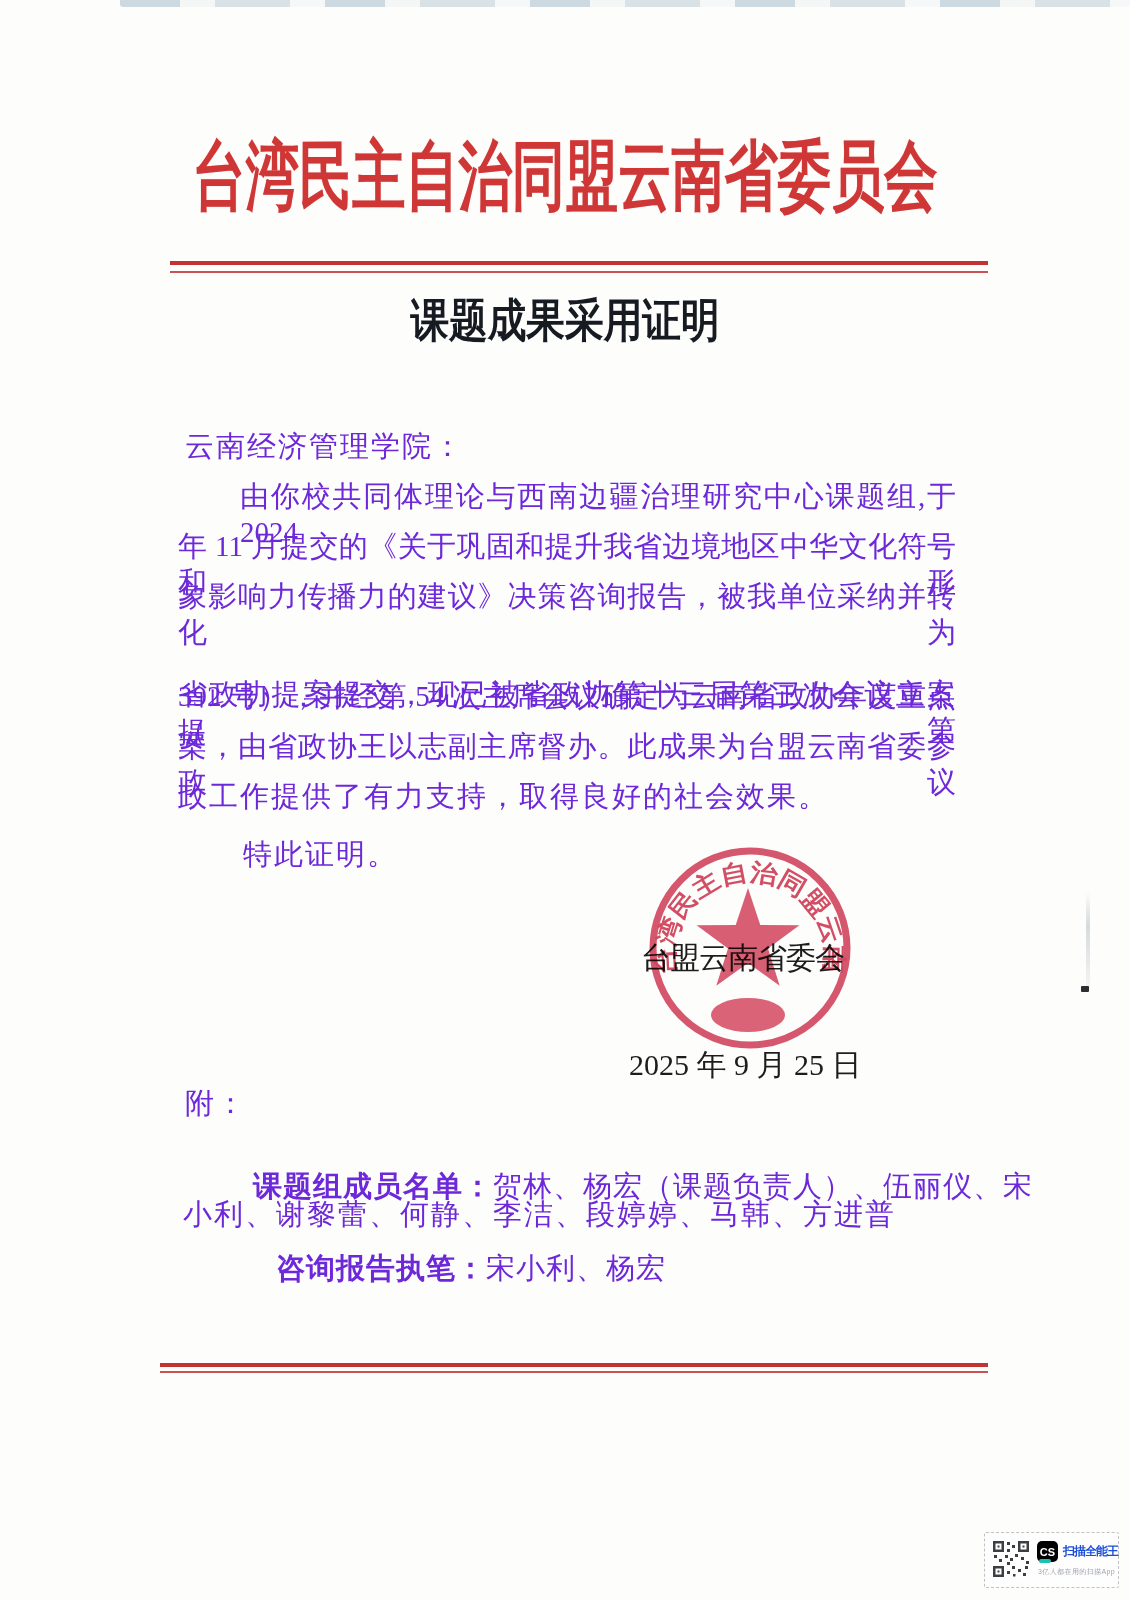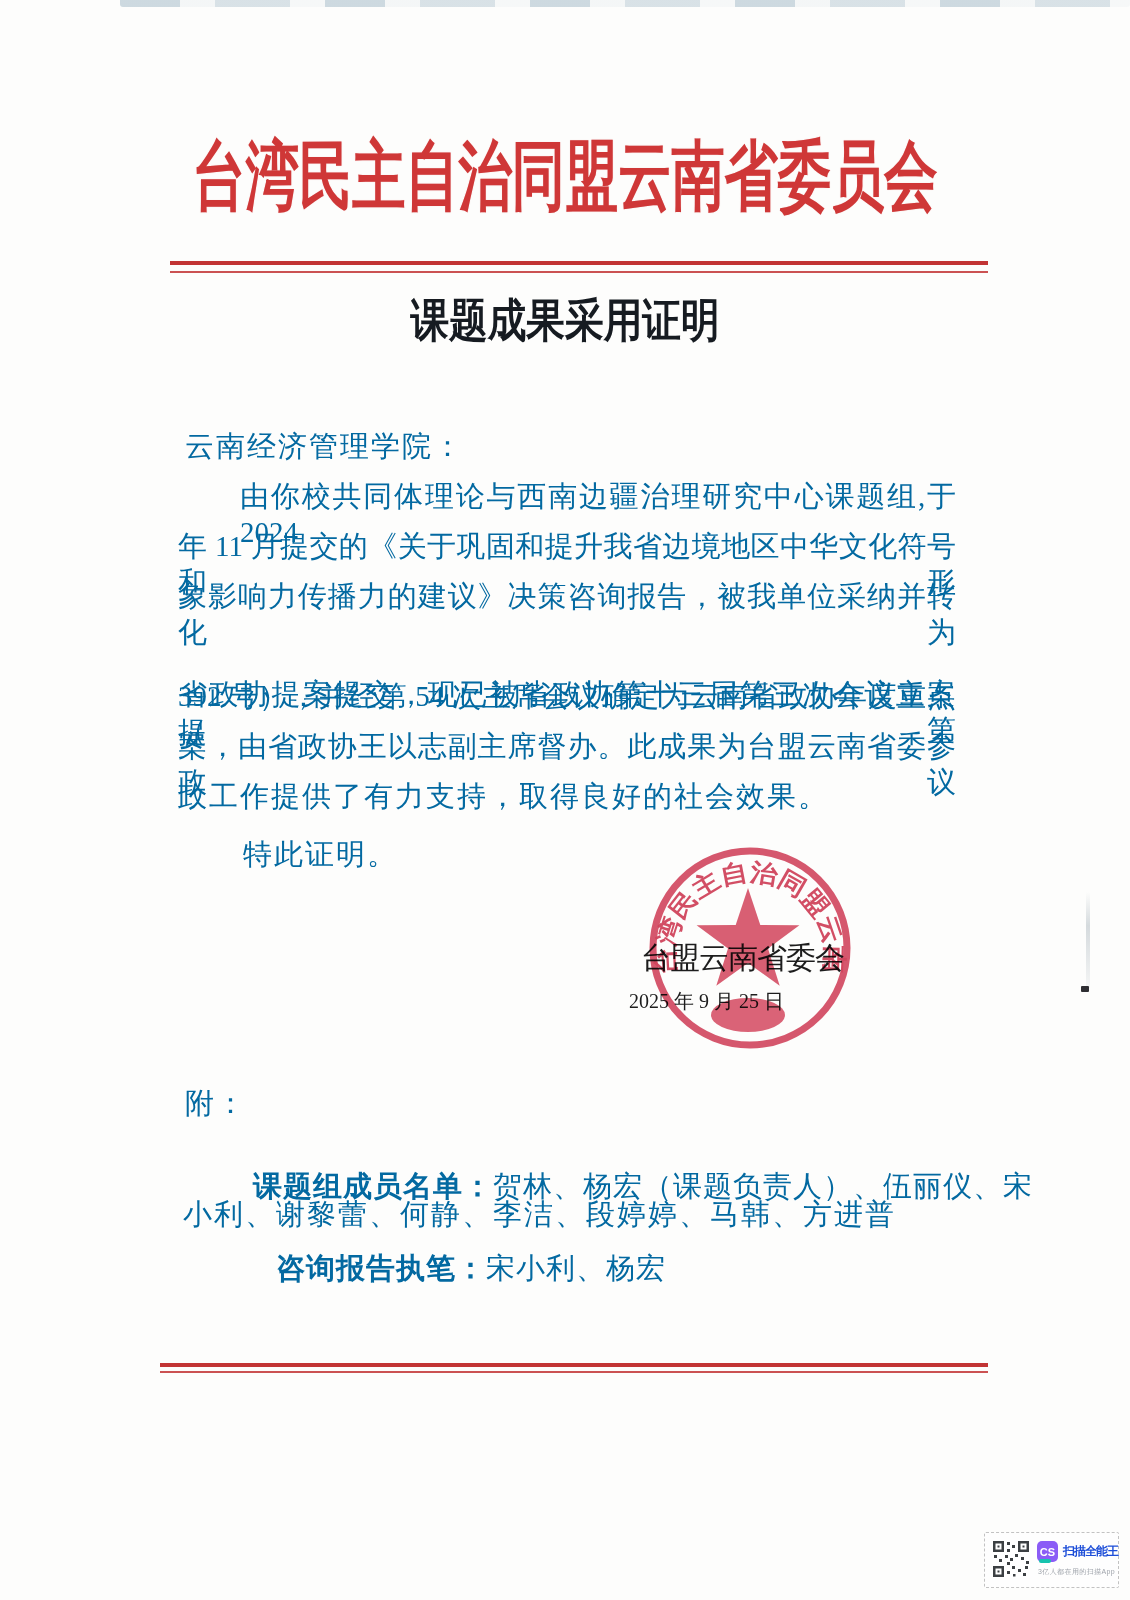--- a/index.html
+++ b/index.html
@@ -34,53 +34,53 @@
   .rule-top-thick{left:170px;top:261px;width:818px;height:4px;}
   .rule-top-thin{left:170px;top:271px;width:818px;height:2px;opacity:.85;}
   .rule-bottom-thick{left:160px;top:1363px;width:828px;height:4px;}
   .rule-bottom-thin{left:160px;top:1371px;width:828px;height:2px;opacity:.85;}
   .doc-title{
     left:0;top:290px;width:1130px;text-align:center;white-space:nowrap;
     font-size:46px;font-weight:bold;color:#161b21;
     transform:scaleX(.84);transform-origin:50% 50%;
   }
   
-  .bt{font-size:29px;line-height:36px;color:#0369a1;white-space:nowrap;}
+  .bt{font-size:29px;line-height:36px;color:#6d28d9;white-space:nowrap;}
   .salutation{left:185px;top:428px;letter-spacing:2px;}
   .jline{white-space:normal;text-align:justify;text-align-last:justify;}
   .p0{left:240px;top:478px;width:716px;}
   .p1{left:178px;top:528px;width:778px;}
   .p2{left:178px;top:578px;width:778px;}
   .p3{left:178px;top:628px;width:778px;margin-top:48px;}
   .p4{left:178px;top:678px;width:778px;}
   .p5{left:178px;top:728px;width:778px;}
   .p6{left:178px;top:778px;letter-spacing:2px;text-align:center;}
   .closing{left:243px;top:836px;letter-spacing:2px;}
   
   .sig-org{left:641px;top:938px;font-size:30px;letter-spacing:-1px;white-space:nowrap;color:#1d1d1d;z-index:2;}
-  .sig-date{left:629px;top:988px;font-size:20px;letter-spacing:0;white-space:nowrap;color:#1d1d1d;z-index:2;}
+  .sig-date{left:629px;top:1045px;font-size:30px;letter-spacing:0;white-space:nowrap;color:#1d1d1d;z-index:2;}
   .seal{left:636px;top:834px;width:228px;height:228px;z-index:3;mix-blend-mode:multiply;opacity:.92;}
   
   .att-heading{left:185px;top:1085px;letter-spacing:2px;}
   .att-line{white-space:nowrap;}
   .att1{left:253px;top:1140px;margin-top:28px;}
   .att2{left:183px;top:1196px;letter-spacing:2px;}
   .att3{left:276px;top:1250px;}
   .blabel{font-weight:bold;letter-spacing:1px;}
   .att-rest{letter-spacing:1px;}
   
   .wm{
     left:984px;top:1532px;width:133px;height:54px;
     border:1px dashed #c2c2c2;border-radius:2px;background:rgba(255,255,255,.6);
     font-family:"Liberation Sans","DejaVu Sans",sans-serif;
   }
   .wm-qr{position:absolute;left:7px;top:7px;width:38px;height:38px;}
   .wm-logo{
     position:absolute;left:52px;top:8px;width:21px;height:21px;border-radius:5px;
-    background:#8b5cf6;color:#fff;font-size:11px;font-weight:bold;
+    background:#000000;color:#fff;font-size:11px;font-weight:bold;
     display:flex;align-items:center;justify-content:center;
   }
   .wm-logo::after{
     content:"";position:absolute;left:2px;bottom:-1px;width:12px;height:4px;
     background:#17c3ae;border-radius:2px;
   }
   .wm-name{position:absolute;left:78px;top:10px;font-size:12px;font-weight:bold;color:#1d4ed8;letter-spacing:-1px;white-space:nowrap;}
   .wm-tag{position:absolute;left:53px;top:34px;font-size:7px;color:#9fa4ab;letter-spacing:.4px;white-space:nowrap;}
 </style>
 </head>

